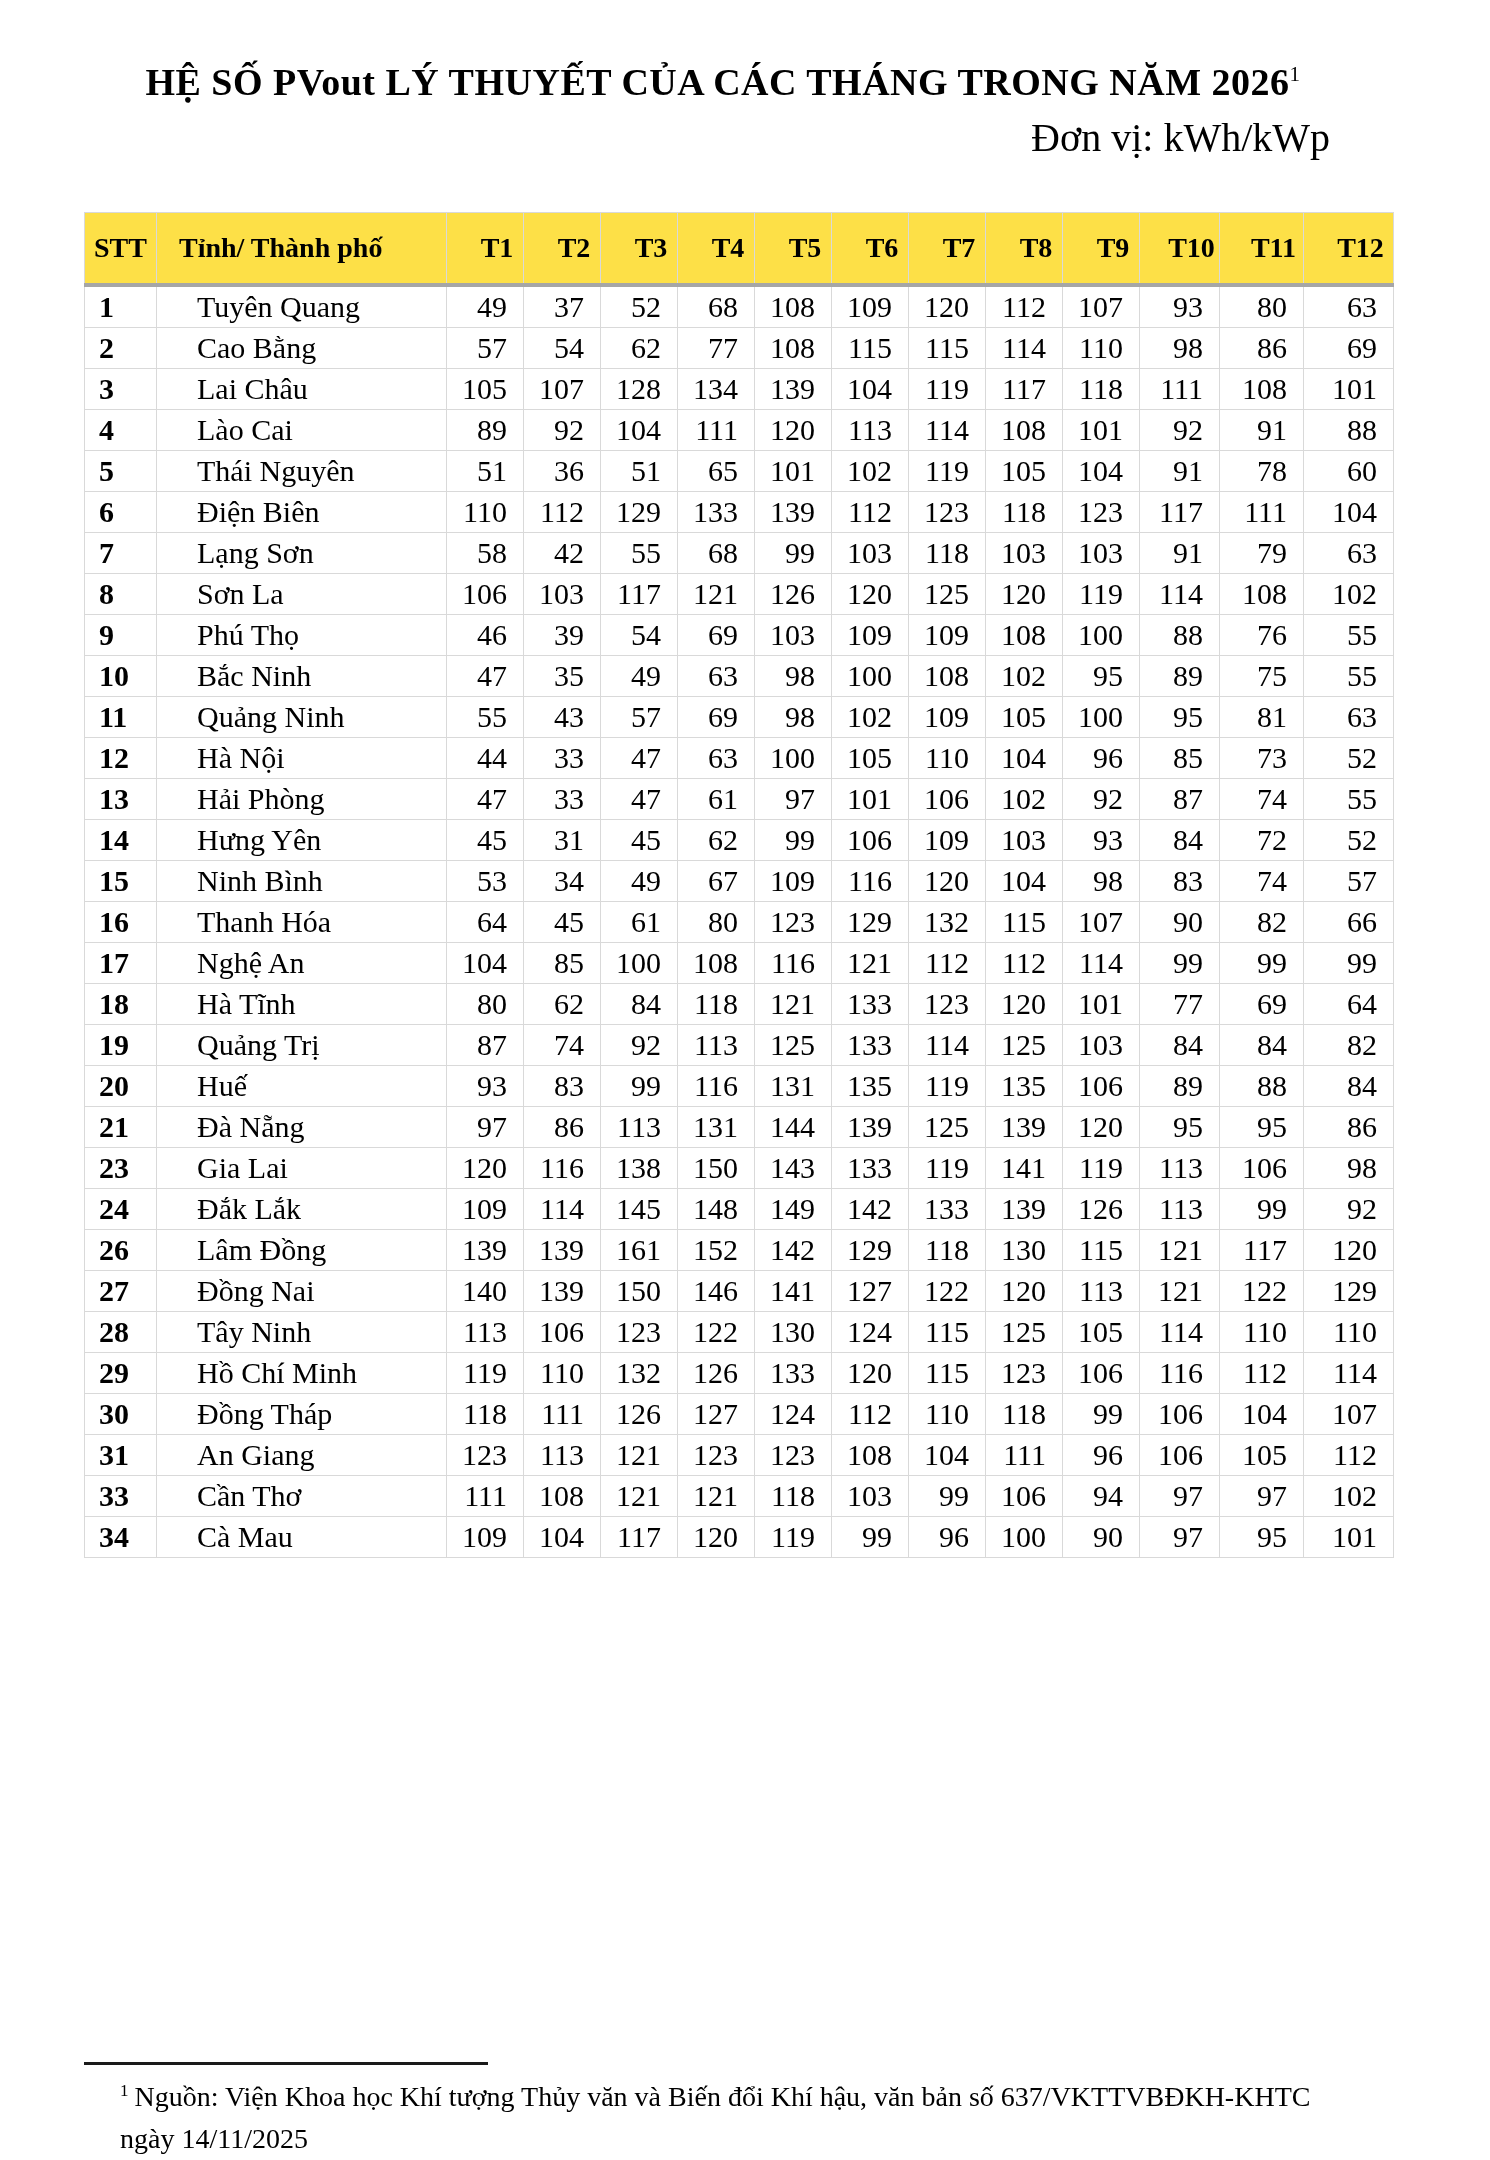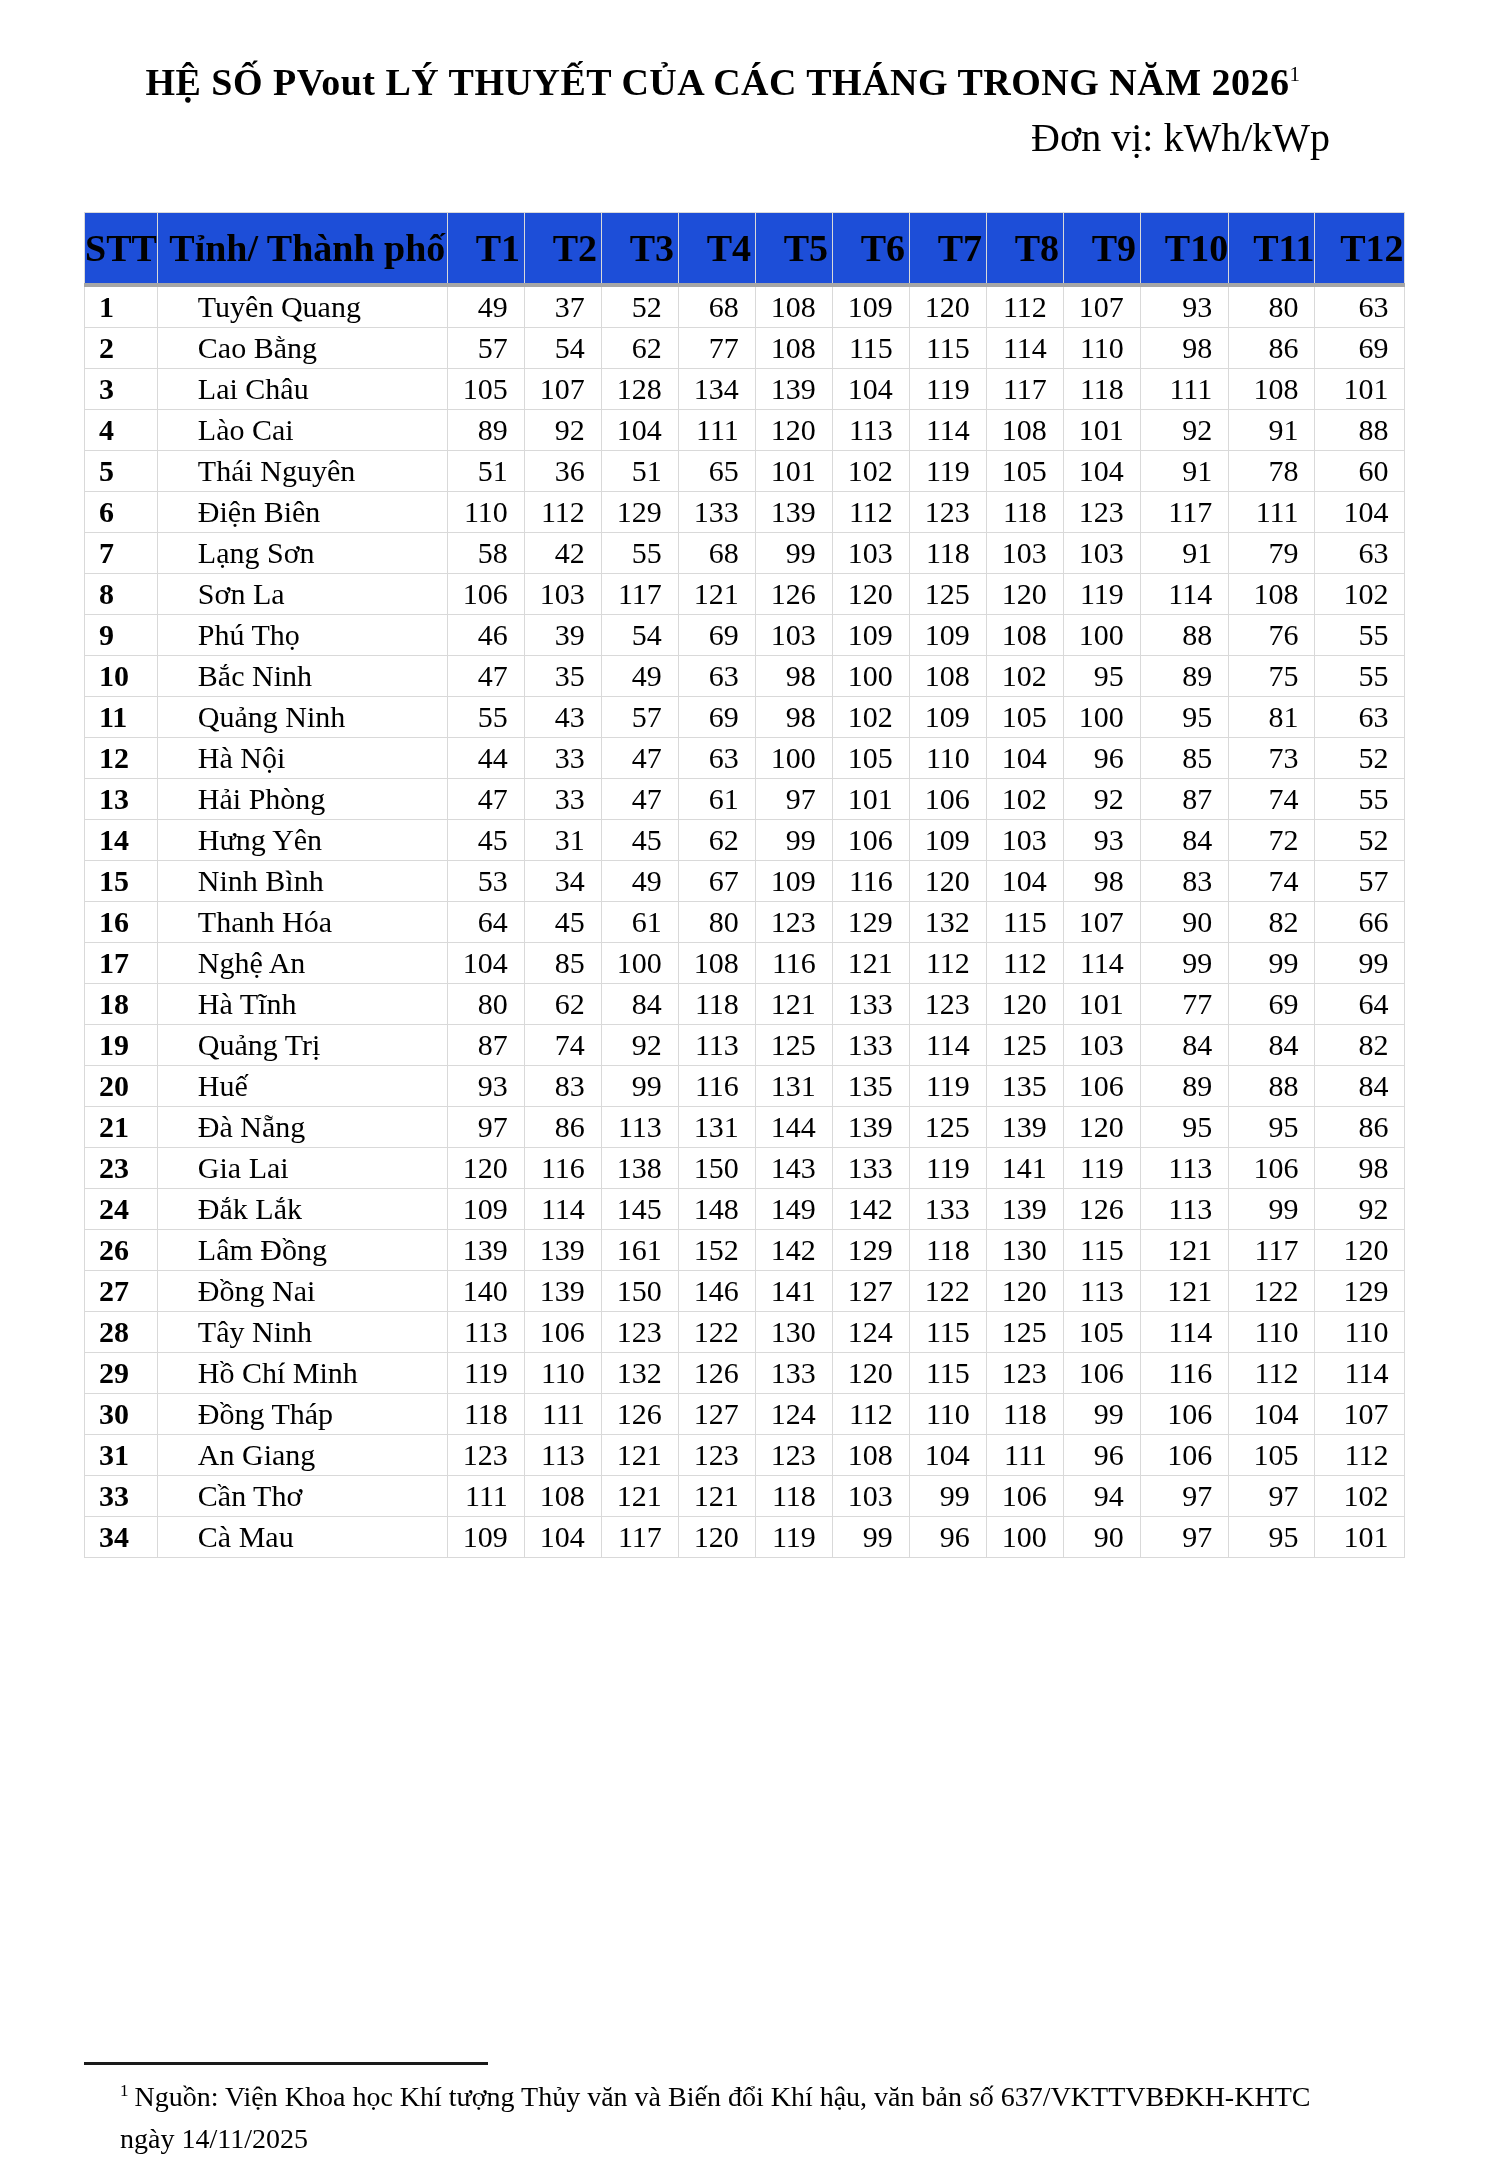--- a/index.html
+++ b/index.html
@@ -47,27 +47,27 @@
     table-layout: fixed;
   }
   table.pv th, table.pv td {
     border: 1px solid #d9d9d9;
     padding: 0;
     overflow: hidden;
     white-space: nowrap;
   }
   table.pv thead th {
     height: 70px;
-    font-size: 38px;
+    font-size: 28px;
     font-weight: bold;
     border-bottom: 4px solid #a6a6a6;
-    background: #1d4ed8;
+    background: #fde047;
   }
   table.pv thead th.c-stt { text-align: center; }
-  table.pv thead th.c-prov { text-align: center; padding-left: 10px; }
+  table.pv thead th.c-prov { text-align: left; padding-left: 22px; }
   table.pv thead th.c-month { text-align: center; padding-left: 24px; }
   table.pv tbody td {
     height: 40px;
     font-size: 30px;
     line-height: 40px;
   }
   table.pv tbody td.c-stt {
     text-align: left;
     padding-left: 14px;
     font-weight: bold;

